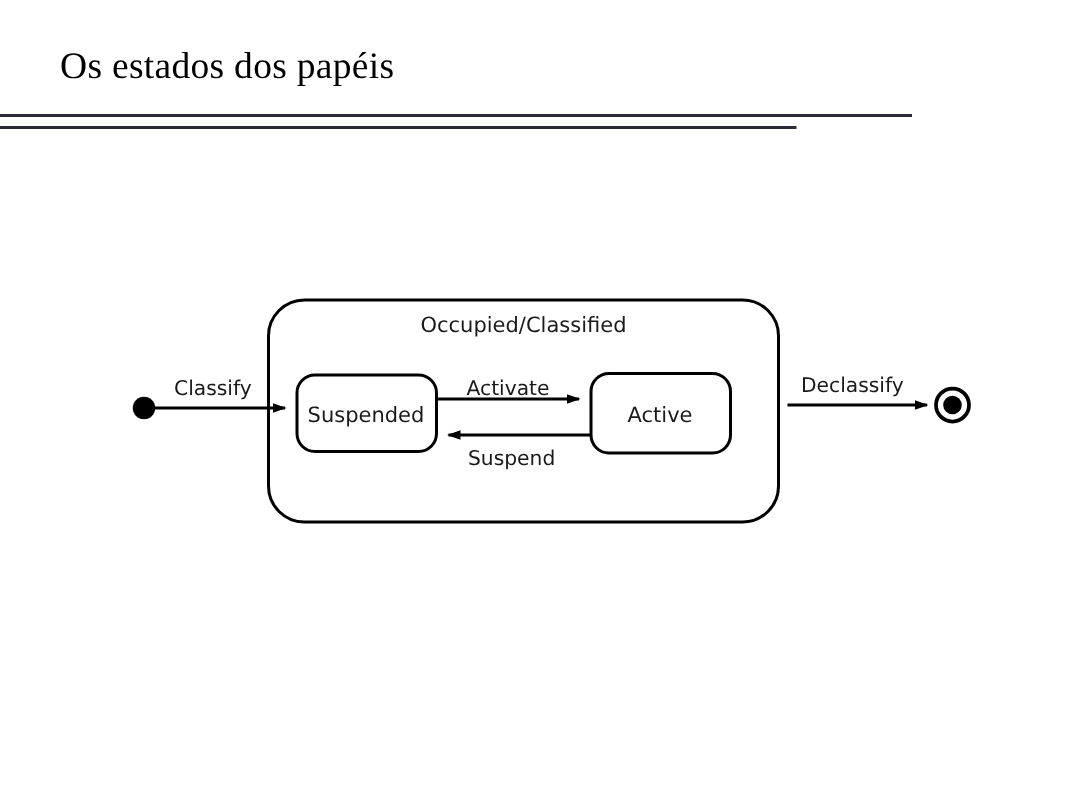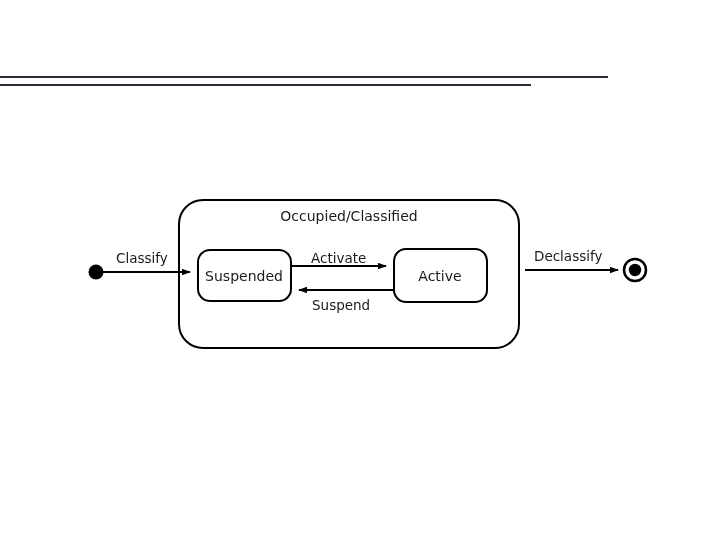--- a/index.html
+++ b/index.html
@@ -77,20 +77,21 @@
     fill: none;
   }
   .node-fill { fill: #000000; stroke: none; }
   .node-ring { fill: #ffffff; stroke: #000000; stroke-width: 2.5; }
 </style>
 </head>
 <body>
 
 <div id="slide">
 
+  <div id="slide-title">Os estados dos papéis</div>
 
   <div class="rule" id="rule-top"></div>
   <div class="rule" id="rule-bot"></div>
 
   <div id="diagram">
     <svg width="720" height="540" viewBox="0 0 720 540" xmlns="http://www.w3.org/2000/svg">
 
       <defs>
         <marker id="arrowhead" markerWidth="9" markerHeight="9" refX="8" refY="3.2" orient="auto" markerUnits="userSpaceOnUse">
           <path d="M0,0 L9,3.2 L0,6.4 z" fill="#000000"></path>

